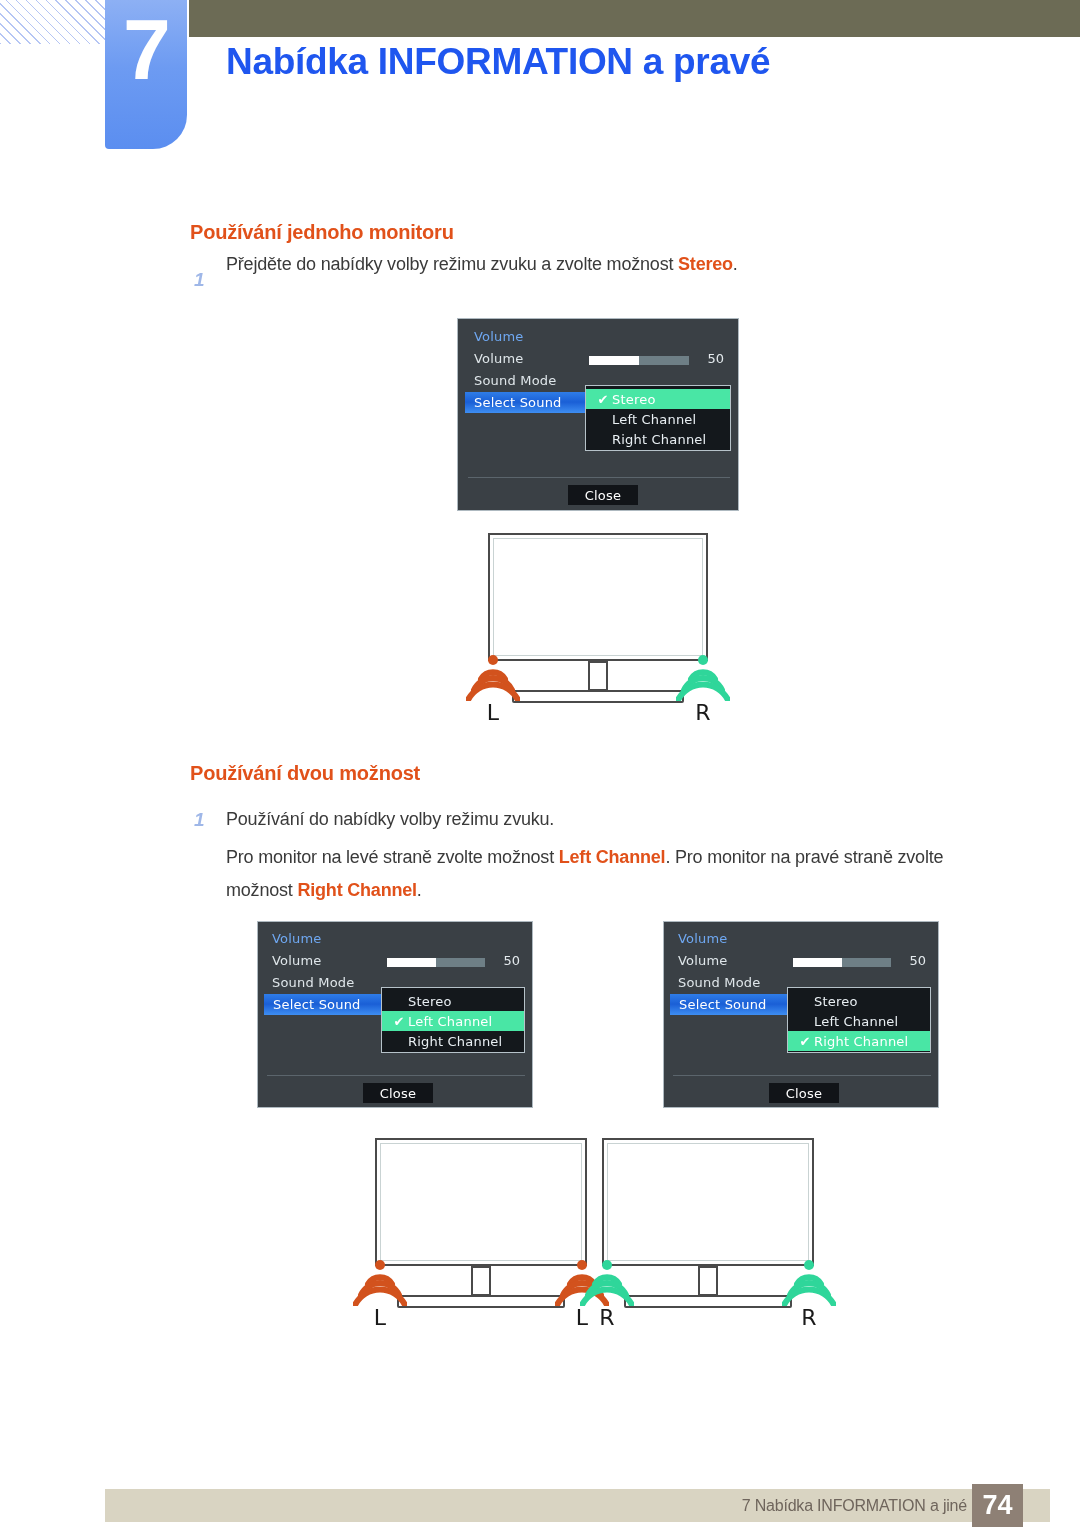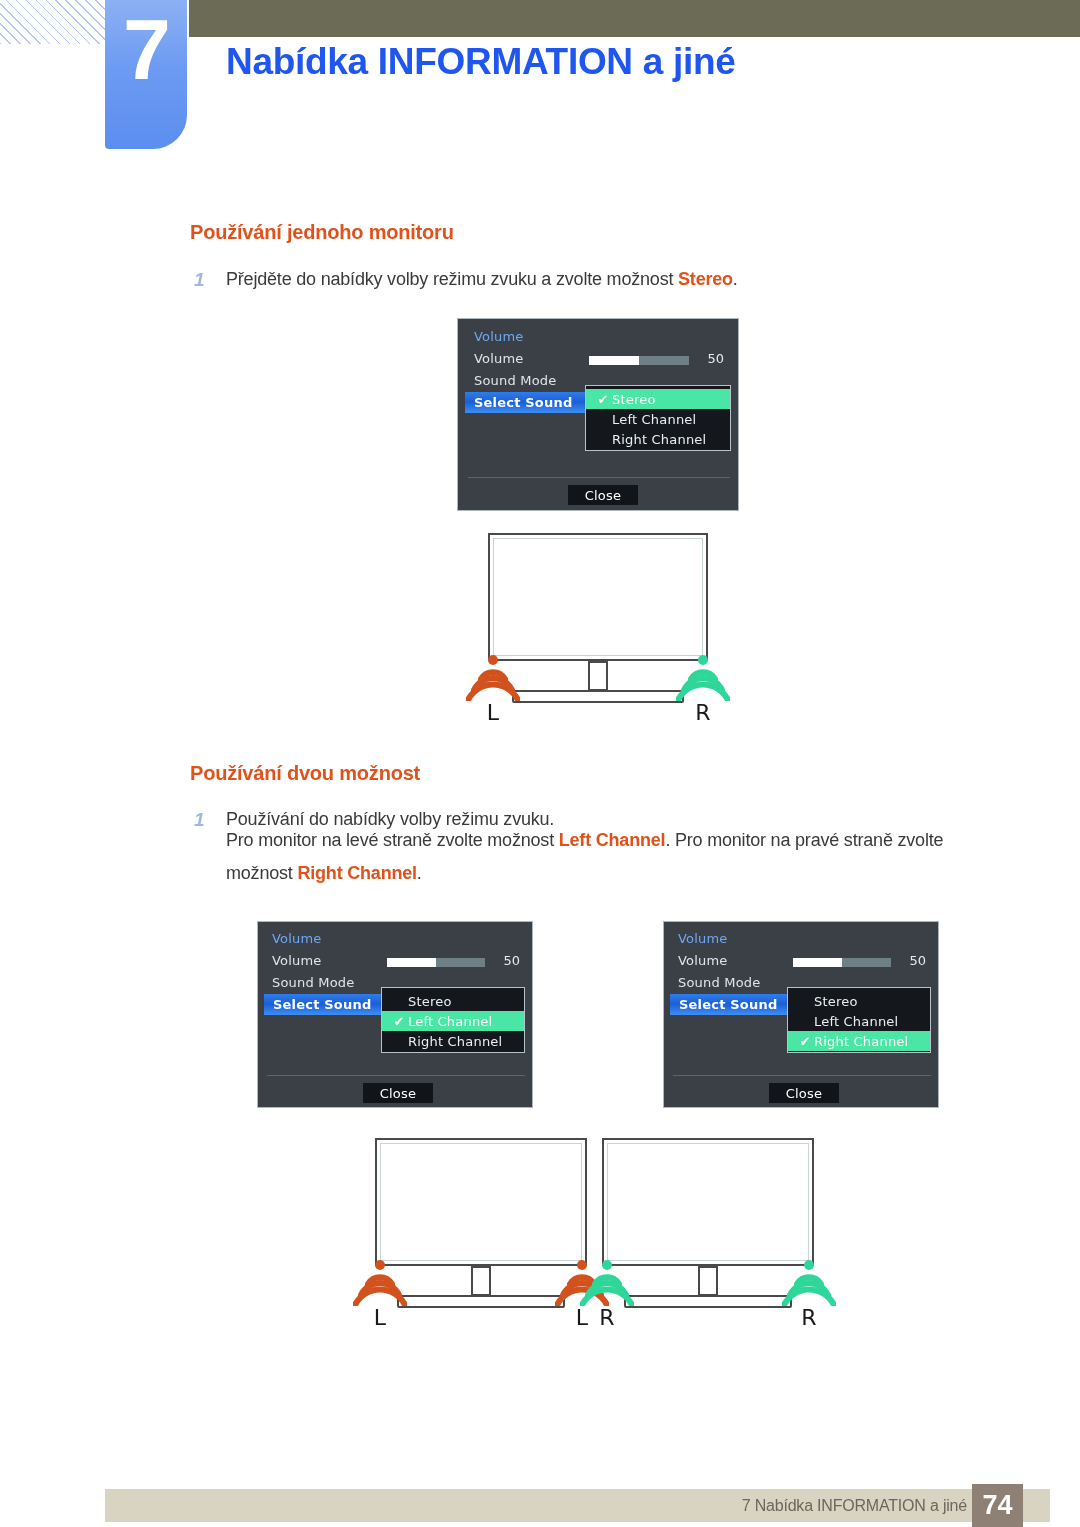--- a/index.html
+++ b/index.html
@@ -57,21 +57,20 @@
     box-sizing:border-box;color:#e8eef2;
     font-family:"DejaVu Sans","Liberation Sans",sans-serif;
   }
   .osd-title{position:absolute;color:#6fa8f2;letter-spacing:.2px;}
   .osd-row{position:absolute;color:#dfe6ea;letter-spacing:.2px;white-space:nowrap;}
   .osd-sel{
     position:absolute;
     background:linear-gradient(180deg,#2f7de8 0%,#1a5fd6 48%,#3e8ef2 100%);
     color:#ffffff;display:flex;align-items:center;box-sizing:border-box;
     letter-spacing:.2px;
-    font-weight:bold;
   }
   .vol-track{position:absolute;background:#6e7f86;}
   .vol-fill{position:absolute;left:0;top:0;height:100%;background:#ffffff;}
   .vol-val{position:absolute;color:#e4eaee;text-align:right;}
   .osd-sep{position:absolute;height:1px;background:#5b656c;}
   .osd-close{
     position:absolute;background:#111418;color:#ffffff;
     display:flex;align-items:center;justify-content:center;
     letter-spacing:.2px;
   }
@@ -124,25 +123,25 @@
   }
 </style>
 </head>
 <body>
 
 <div class="hdr-stripes"></div>
 <div class="hdr-olive"></div>
 <div class="hdr-tab">
   <div class="hdr-tab-num">7</div>
 </div>
-<div class="hdr-title">Nabídka INFORMATION a jiné</div>
+<div class="hdr-title">Nabídka INFORMATION a pravé</div>
 
 <div class="sec-head" style="left:190px;top:221px;">Používání jednoho monitoru</div>
 <div class="step-num" style="left:194px;top:269px;">1</div>
-<div class="step" style="left:226px;top:269px;white-space:nowrap;"><span>Přejděte do nabídky volby režimu zvuku a zvolte možnost </span><span class="hl">Stereo</span><span>.</span></div>
+<div class="step" style="left:226px;top:254px;white-space:nowrap;"><span>Přejděte do nabídky volby režimu zvuku a zvolte možnost </span><span class="hl">Stereo</span><span>.</span></div>
 
 <div class="osd" style="left:457px;top:318px;width:282px;height:193px;">
   <div class="osd-title" style="left:16px;top:10px;font-size:13px;">Volume</div>
   <div class="osd-row" style="left:16px;top:32px;font-size:13px;">Volume</div>
   <div class="vol-track" style="left:131px;top:37px;width:100px;height:9px;">
     <div class="vol-fill" style="width:50%;"></div>
   </div>
   <div class="vol-val" style="left:236px;top:32px;width:30px;font-size:13px;">50</div>
   <div class="osd-row" style="left:16px;top:54px;font-size:13px;">Sound Mode</div>
   <div class="osd-sel" style="left:7px;top:73px;width:130px;height:21px;padding-left:9px;font-size:13px;">Select Sound</div>
@@ -184,21 +183,21 @@
     <path d="M15 26 A14 14 0 0 1 39 26" stroke="#2fd69a" stroke-width="6" fill="none" stroke-linecap="round"></path>
     <path d="M8 37 A21 21 0 0 1 46 37" stroke="#2fd69a" stroke-width="6" fill="none" stroke-linecap="round"></path>
     <path d="M2 47 A28 28 0 0 1 52 47" stroke="#2fd69a" stroke-width="6" fill="none" stroke-linecap="round"></path>
   </svg>
   <div class="spk-lbl" style="left:188px;top:167px;width:54px;">R</div>
 </div>
 
 <div class="sec-head" style="left:190px;top:762px;">Používání dvou možnost</div>
 <div class="step-num" style="left:194px;top:809px;">1</div>
 <div class="step" style="left:226px;top:809px;white-space:nowrap;">Používání do nabídky volby režimu zvuku.</div>
-<div class="para" style="left:226px;top:824px;width:740px;"><span>Pro monitor na levé straně zvolte možnost </span><span class="hl">Left Channel</span><span>. Pro monitor na pravé straně zvolte</span> <span>možnost </span><span class="hl">Right Channel</span><span>.</span></div>
+<div class="para" style="left:226px;top:841px;width:740px;"><span>Pro monitor na levé straně zvolte možnost </span><span class="hl">Left Channel</span><span>. Pro monitor na pravé straně zvolte</span> <span>možnost </span><span class="hl">Right Channel</span><span>.</span></div>
 
 <div class="osd" style="left:257px;top:921px;width:276px;height:187px;">
   <div class="osd-title" style="left:14px;top:9px;font-size:13px;">Volume</div>
   <div class="osd-row" style="left:14px;top:31px;font-size:13px;">Volume</div>
   <div class="vol-track" style="left:129px;top:36px;width:98px;height:9px;">
     <div class="vol-fill" style="width:50%;"></div>
   </div>
   <div class="vol-val" style="left:232px;top:31px;width:30px;font-size:13px;">50</div>
   <div class="osd-row" style="left:14px;top:53px;font-size:13px;">Sound Mode</div>
   <div class="osd-sel" style="left:6px;top:72px;width:128px;height:21px;padding-left:9px;font-size:13px;">Select Sound</div>

